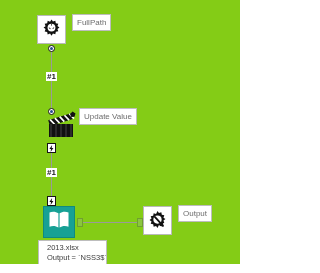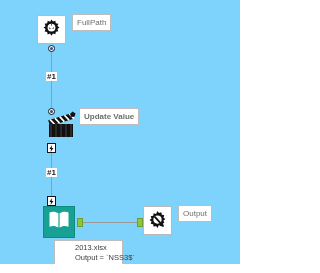--- a/index.html
+++ b/index.html
@@ -8,21 +8,21 @@
     padding: 0;
     background: #ffffff;
   }
   body {
     font-family: "Liberation Sans", sans-serif;
   }
   #canvas {
     position: relative;
     width: 240px;
     height: 264px;
-    background: #7dd3fc;
+    background: #84cc16;
     overflow: hidden;
   }
 
   
   .node {
     position: absolute;
     box-sizing: border-box;
     background: #ffffff;
     border: 1px solid #b9b9b9;
     display: flex;
@@ -45,24 +45,23 @@
     font-family: "Liberation Sans", sans-serif;
   }
   .caption-box {
     position: absolute;
     box-sizing: border-box;
     background: #ffffff;
     border: 1px solid #bdbdbd;
     color: #3d3d3d;
     font-size: 7.5px;
     line-height: 10px;
-    padding: 2px 20px;
+    padding: 2px 8px;
     white-space: nowrap;
     font-family: "Liberation Sans", sans-serif;
-    margin-left: 16px;
   }
   .caption-box .cap-line { display: block; }
 
   
   .conn-v {
     position: absolute;
     width: 1px;
     background: #9a9a9a;
   }
   .conn-h {
@@ -166,21 +165,21 @@
           <path d="M7 6.5 l3 6 M12 6.5 l3 6 M17 6.5 l3 6 M22 6.5 l3 6 M27 6.5 l3 6" stroke="#ffffff" stroke-width="1.7" fill="none"></path>
         </g>
 
         <rect x="5" y="14" width="24" height="13" fill="#111111"></rect>
         <path d="M7 14 l0 13 M12 14 l0 13 M17 14 l0 13 M22 14 l0 13 M27 14 l0 13" stroke="#ffffff" stroke-width="0.9" fill="none" opacity="0.25"></path>
 
         <path d="M28.5 1.5 l3 2 -1 3.2 -3.2 .4 -1.3-2.8z" fill="#111111"></path>
       </svg>
     </span>
   </div>
-  <div class="label-box" style="left:79px; top:108px;font-weight:bold;">
+  <div class="label-box" style="left:79px; top:108px;">
     <span>Update Value</span>
   </div>
 
   <div class="port-bolt" style="left:47px; top:143px;">
     <svg width="5" height="7" viewBox="0 0 5 7">
       <path d="M3.1 0 L0.4 3.9 H2.0 L1.6 7 L4.4 2.9 H2.7 Z" fill="#111111"></path>
     </svg>
   </div>
 
   <div class="conn-v" style="left:51px; top:153px; height:44px;"></div>

